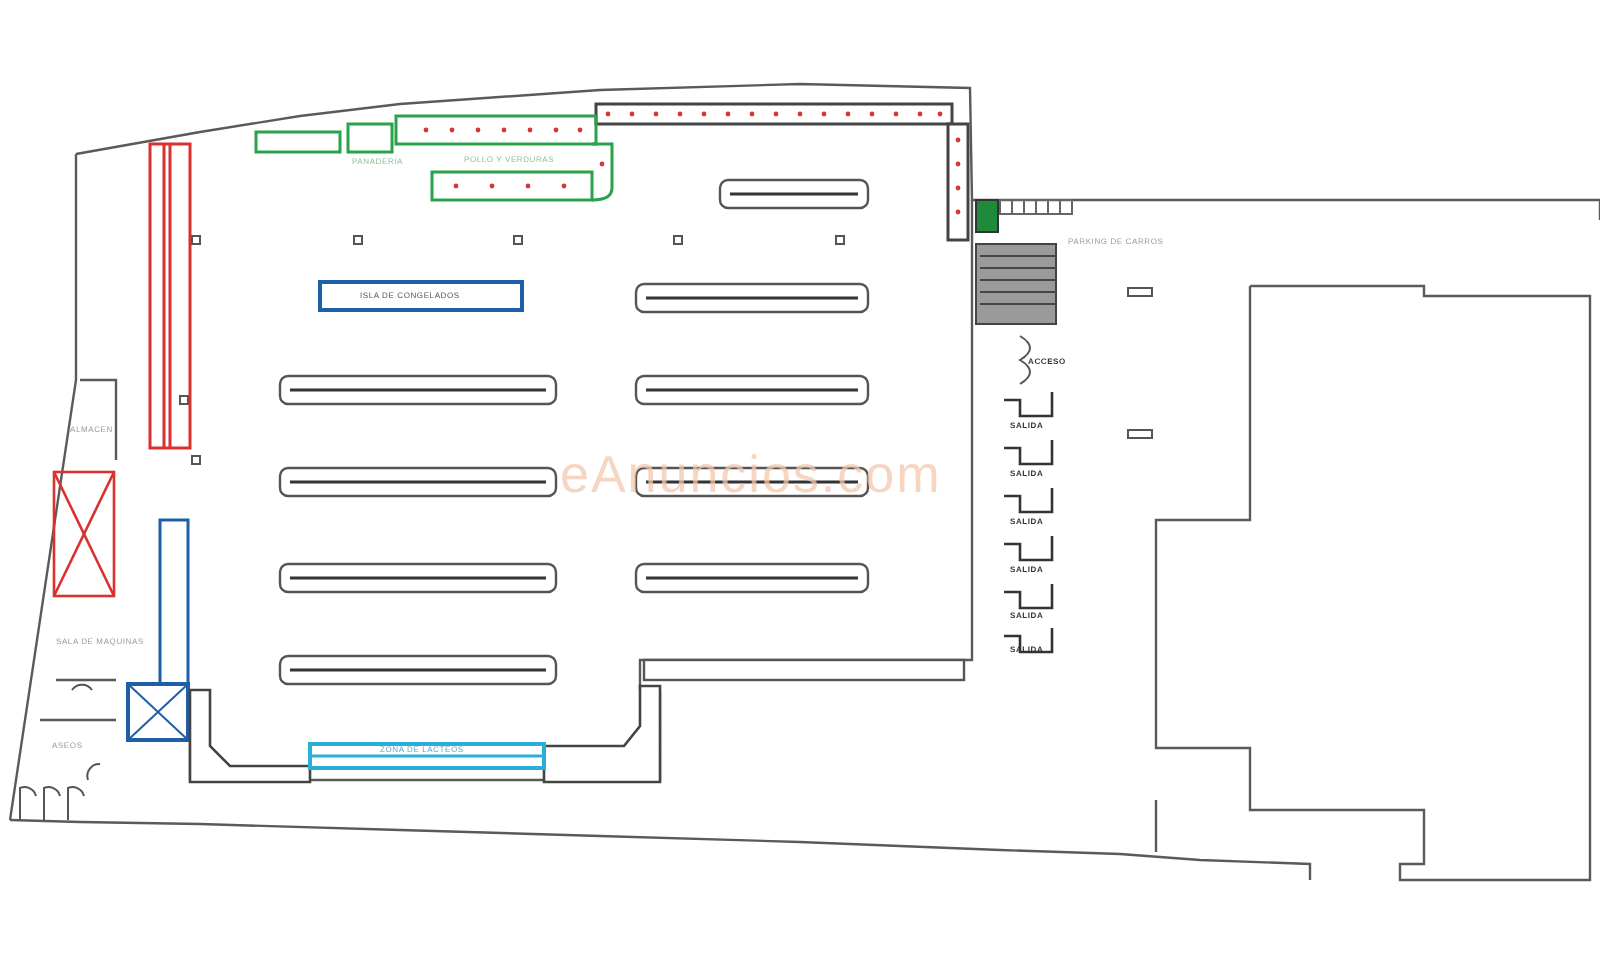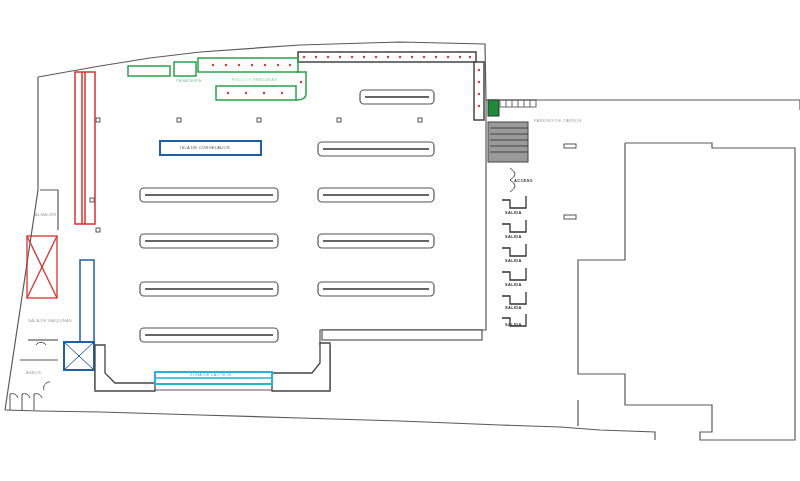--- a/index.html
+++ b/index.html
@@ -197,13 +197,14 @@
 
 <div>
   <span class="lbl" style="left:505px;top:210px;color:#333;font-weight:bold;">SALIDA</span>
   <span class="lbl" style="left:505px;top:234px;color:#333;font-weight:bold;">SALIDA</span>
   <span class="lbl" style="left:505px;top:258px;color:#333;font-weight:bold;">SALIDA</span>
   <span class="lbl" style="left:505px;top:282px;color:#333;font-weight:bold;">SALIDA</span>
   <span class="lbl" style="left:505px;top:305px;color:#333;font-weight:bold;">SALIDA</span>
   <span class="lbl" style="left:505px;top:322px;color:#333;font-weight:bold;">SALIDA</span>
 </div>
 
+<span class="wm">eAnuncios.com</span>
 </div>
 
 </body></html>

